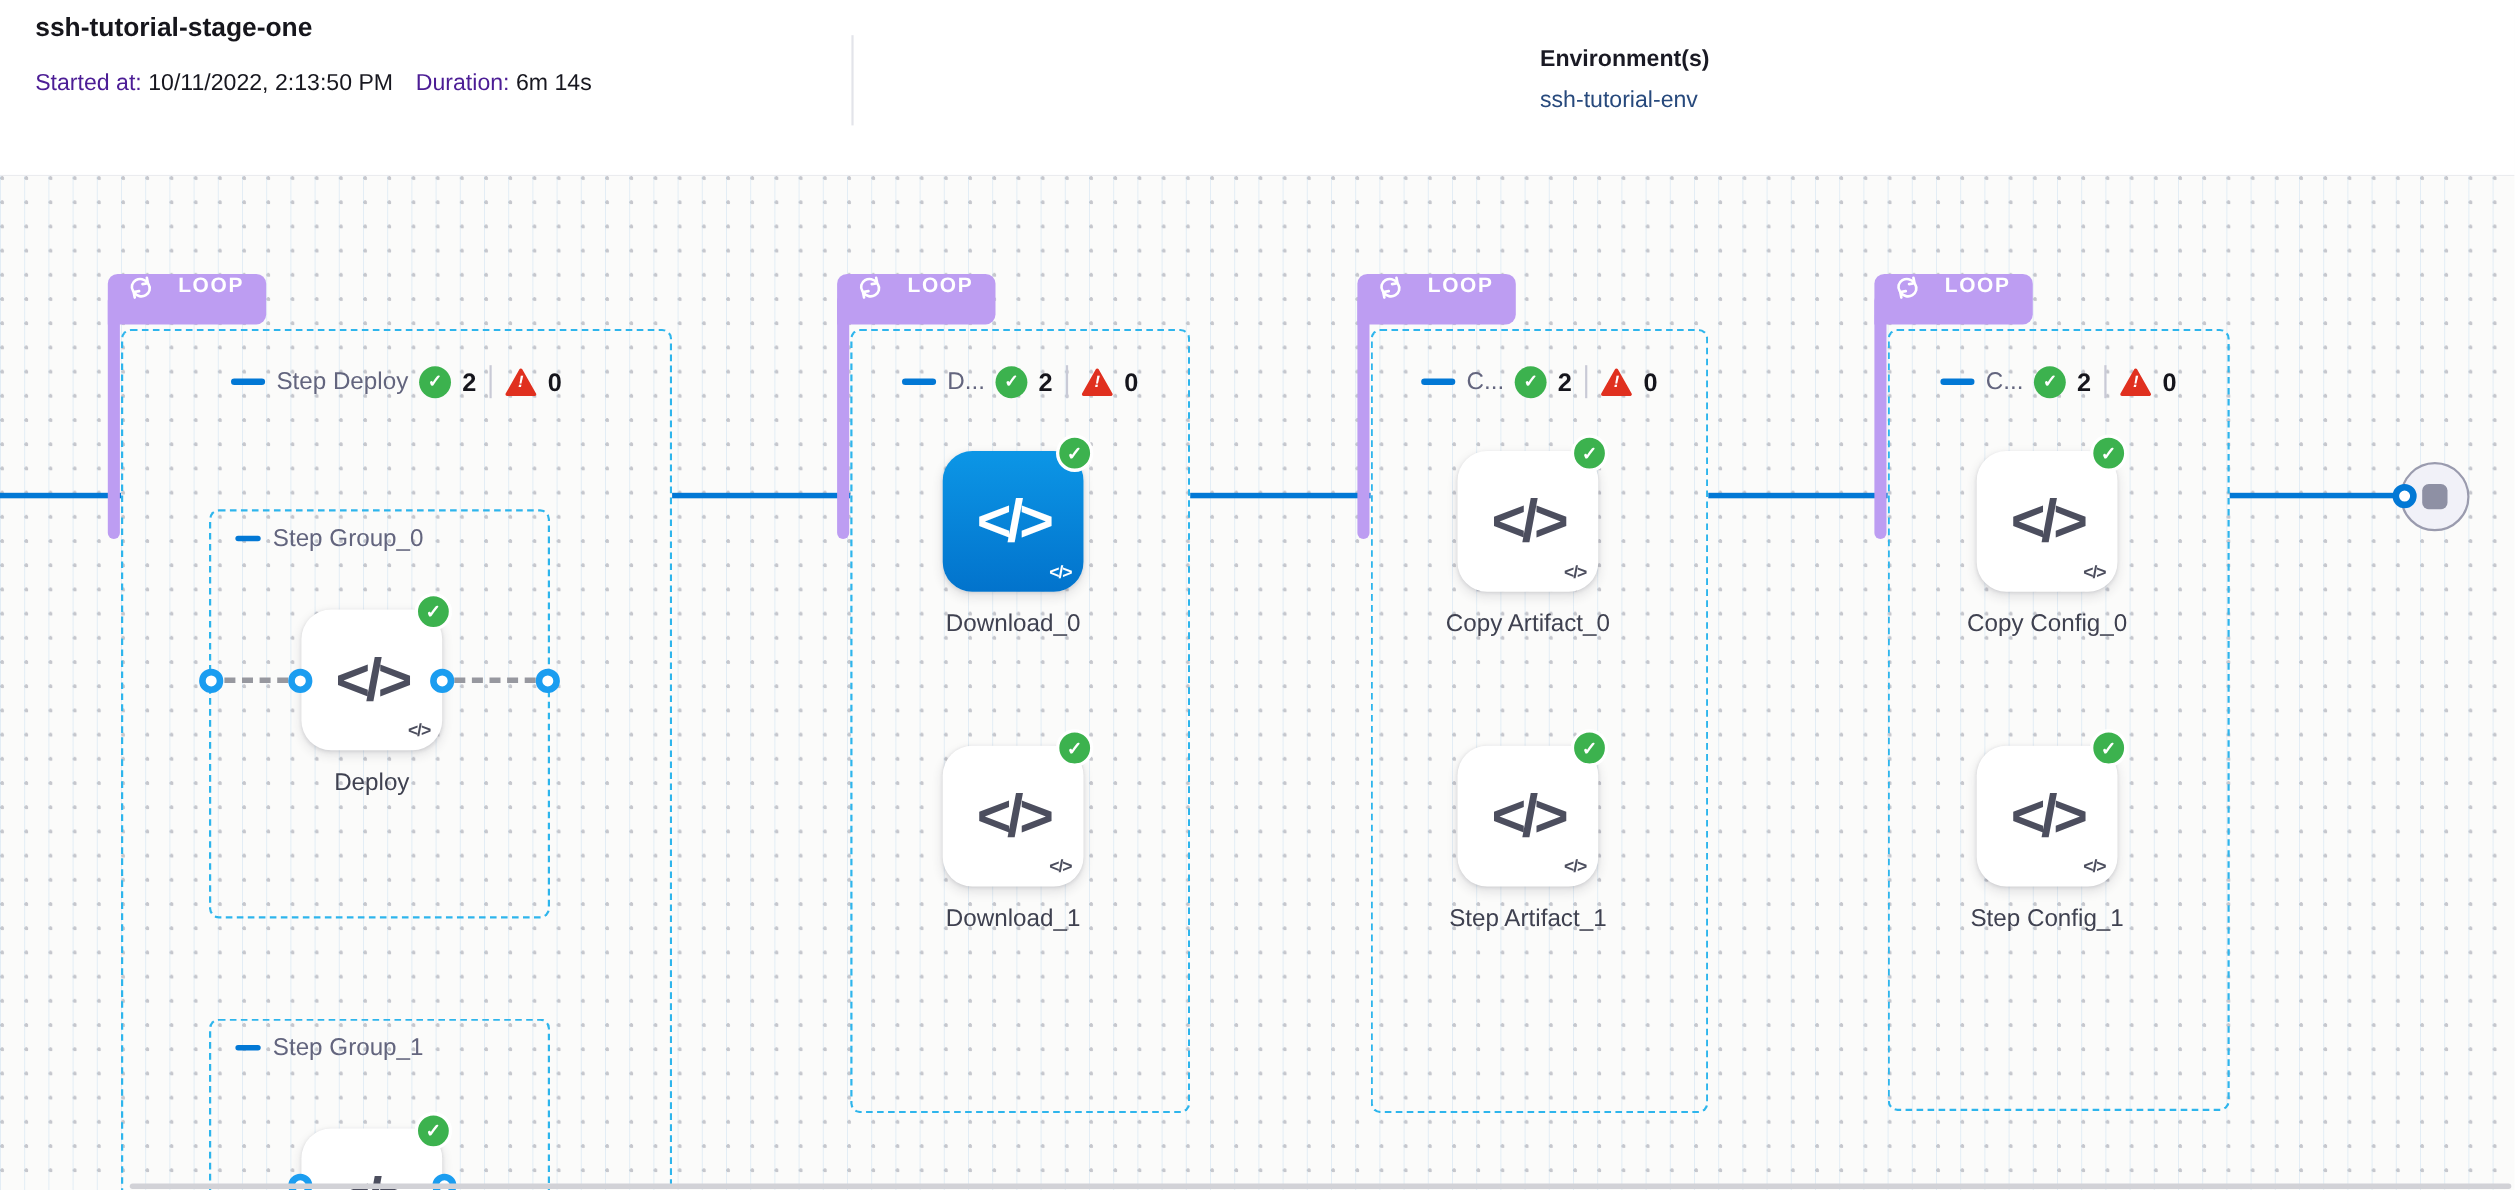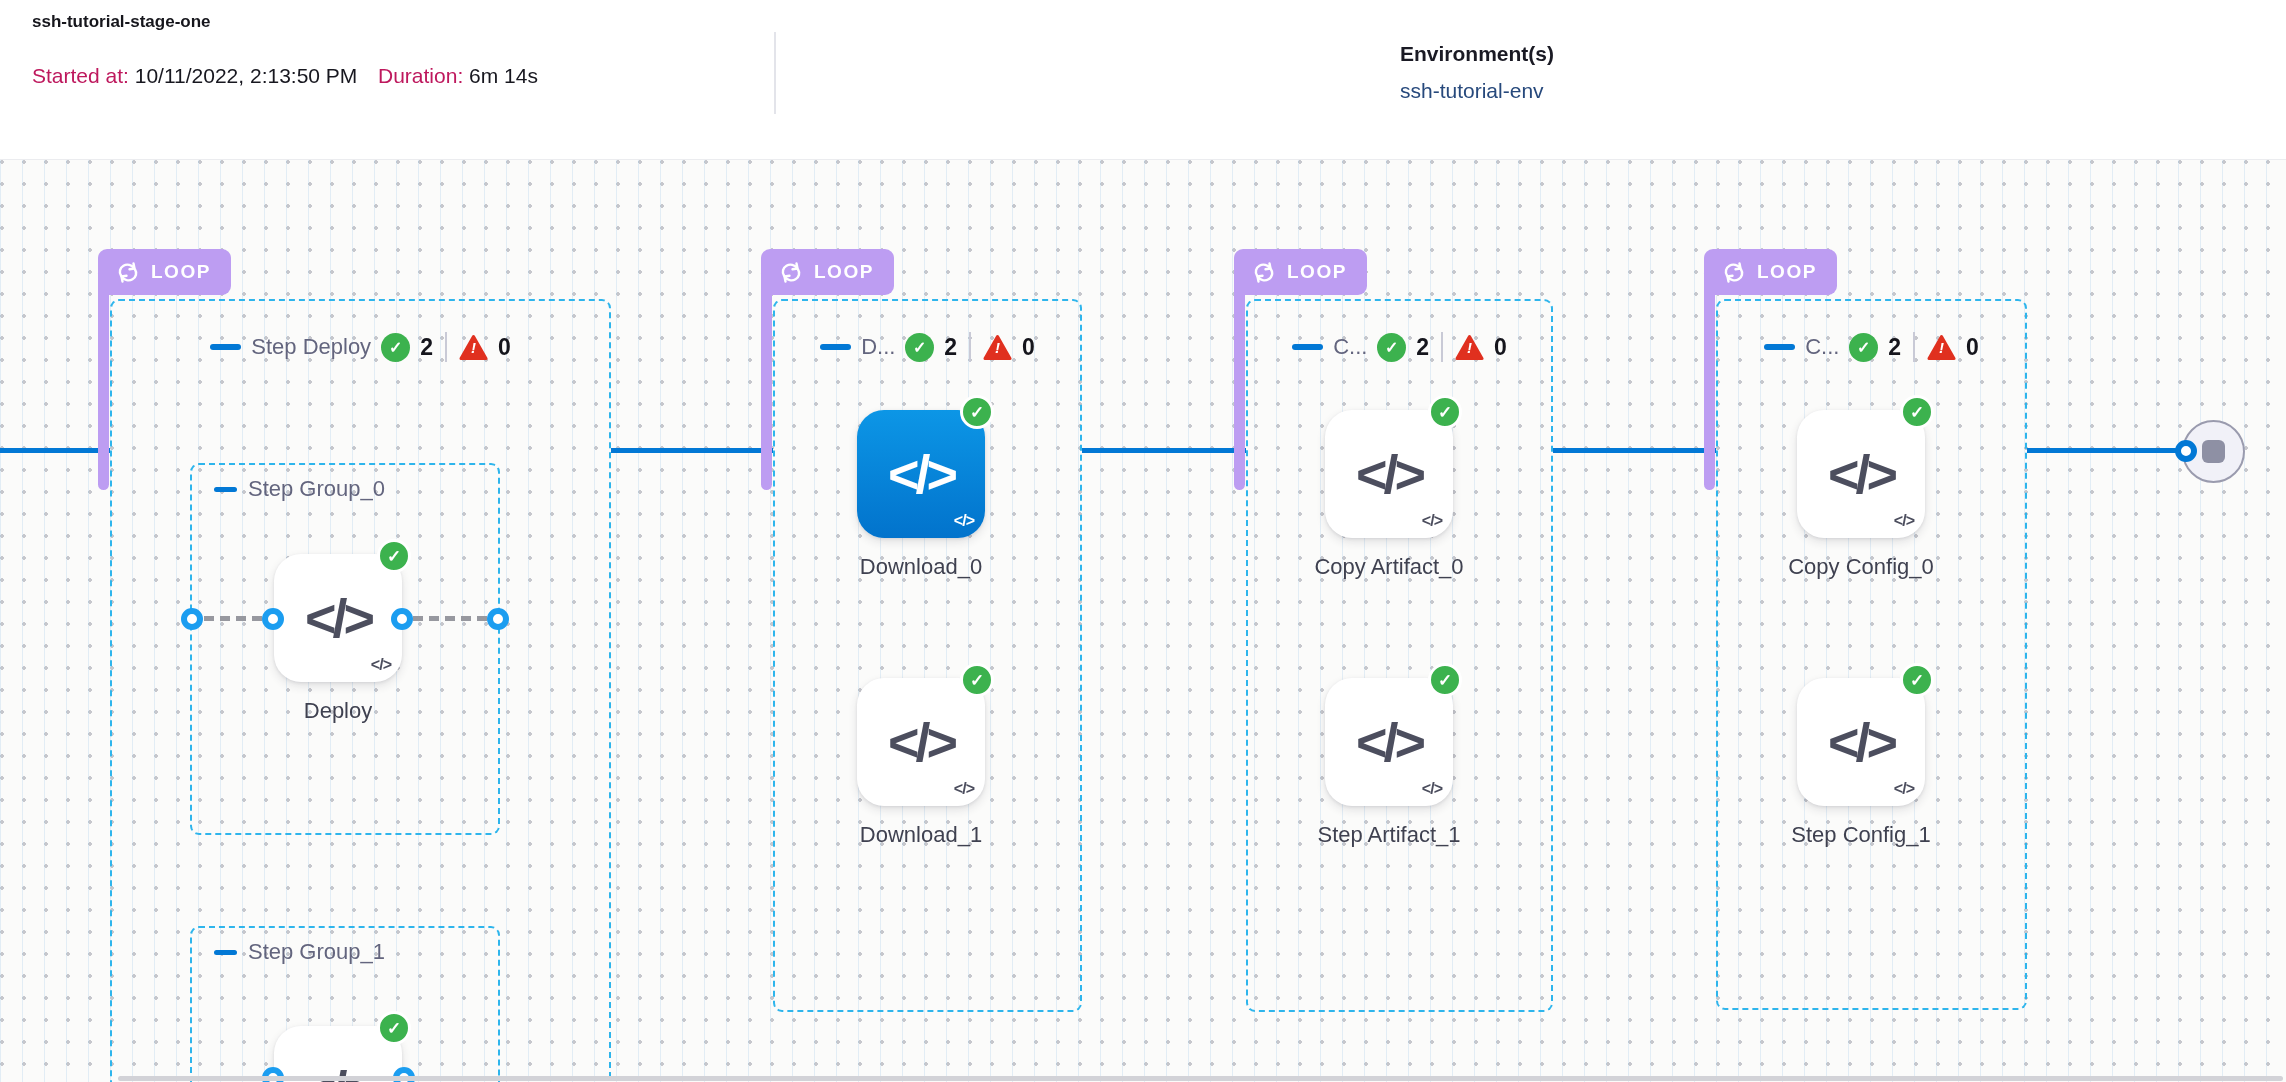--- a/index.html
+++ b/index.html
@@ -2,23 +2,23 @@
 <html><head>
 <meta charset="utf-8">
 <style>
   * { margin:0; padding:0; box-sizing:border-box; }
   html,body { width:2286px; height:1082px; }
   body { font-family:"Liberation Sans", sans-serif; background:#fff; }
   .app { position:relative; width:2286px; height:1082px; overflow:hidden; }
 
   
   .stage-header { position:absolute; left:0; top:0; width:2286px; height:160px; background:#ffffff; border-bottom:1px solid #ebecef; z-index:20; }
-  .stage-title { position:absolute; left:32px; top:12px; font-size:17px; font-weight:700; color:#16161c; }
+  .stage-title { position:absolute; left:32px; top:12px; font-size:24px; font-weight:700; color:#16161c; }
   .meta { position:absolute; top:64px; font-size:21px; color:#17171f; white-space:nowrap; }
-  .meta .mlabel { color:#be185d; }
+  .meta .mlabel { color:#4c1d95; }
   .meta-started { left:32px; }
   .meta-duration { left:378px; }
   .hdr-divider { position:absolute; left:774px; top:32px; width:2px; height:82px; background:#e3e4ea; }
   .svc-block { position:absolute; top:42px; }
   .svc-label { font-size:21px; font-weight:700; color:#1a1a24; }
   .svc-link { display:block; margin-top:13px; font-size:21px; color:#27497c; text-decoration:none; cursor:pointer; }
   .blk-service { left:805px; }
   .blk-env { left:1400px; }
 
   
@@ -28,21 +28,21 @@
       linear-gradient(90deg, rgba(170,205,232,0.30) 1px, transparent 1px),
       radial-gradient(circle at 2px 2px, rgba(125,127,142,0.42) 1.6px, transparent 2px);
     background-size:22px 22px, 22px 22px;
   }
 
   .seg { position:absolute; top:288px; height:5px; background:#0278d5; }
 
   .group { position:absolute; border:2px dashed #2eb5ec; border-radius:9px; }
   .loop-ribbon { position:absolute; top:108px; width:11px; height:222px; background:#bd9df2; border-radius:6px 0 6px 6px; z-index:2; }
   .loop-badge { position:absolute; top:89px; height:46px; padding:0 20px 0 16px; background:#bd9df2; border-radius:9px 9px 9px 0;
-    display:flex; align-items:center; gap:9px; z-index:3; }
+    display:flex; align-items:flex-start; gap:20px; z-index:3; }
   .loop-badge span { color:#ffffff; font-size:19px; font-weight:700; letter-spacing:1.5px; }
 
   .ghead { position:absolute; top:172px; display:flex; align-items:center; justify-content:center; gap:10px; z-index:4; }
   .dash { display:inline-block; width:31px; height:6px; border-radius:3px; background:#0278d5; cursor:pointer; }
   .glabel { font-size:22px; color:#63657e; white-space:nowrap; }
   .trunc { max-width:34px; overflow:hidden; }
   .count { font-size:23px; font-weight:600; color:#15151c; }
   .cdiv { width:2px; height:30px; background:#c9cad6; margin:0 2px; }
 
   .okc { display:inline-flex; align-items:center; justify-content:center; border-radius:50%; background:#3cb24e; color:#fff; font-weight:700; }

